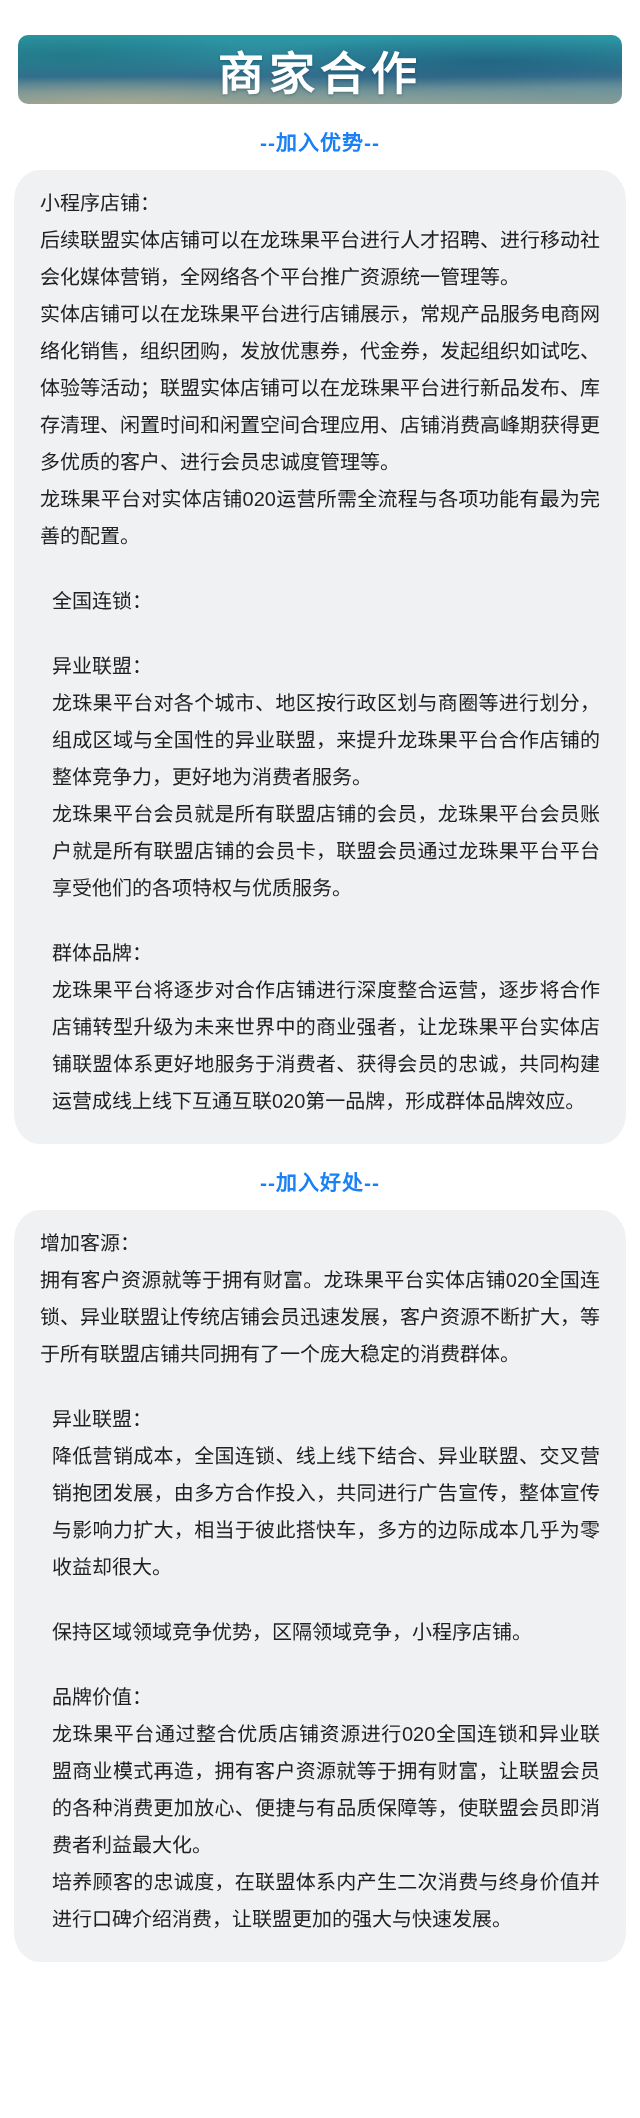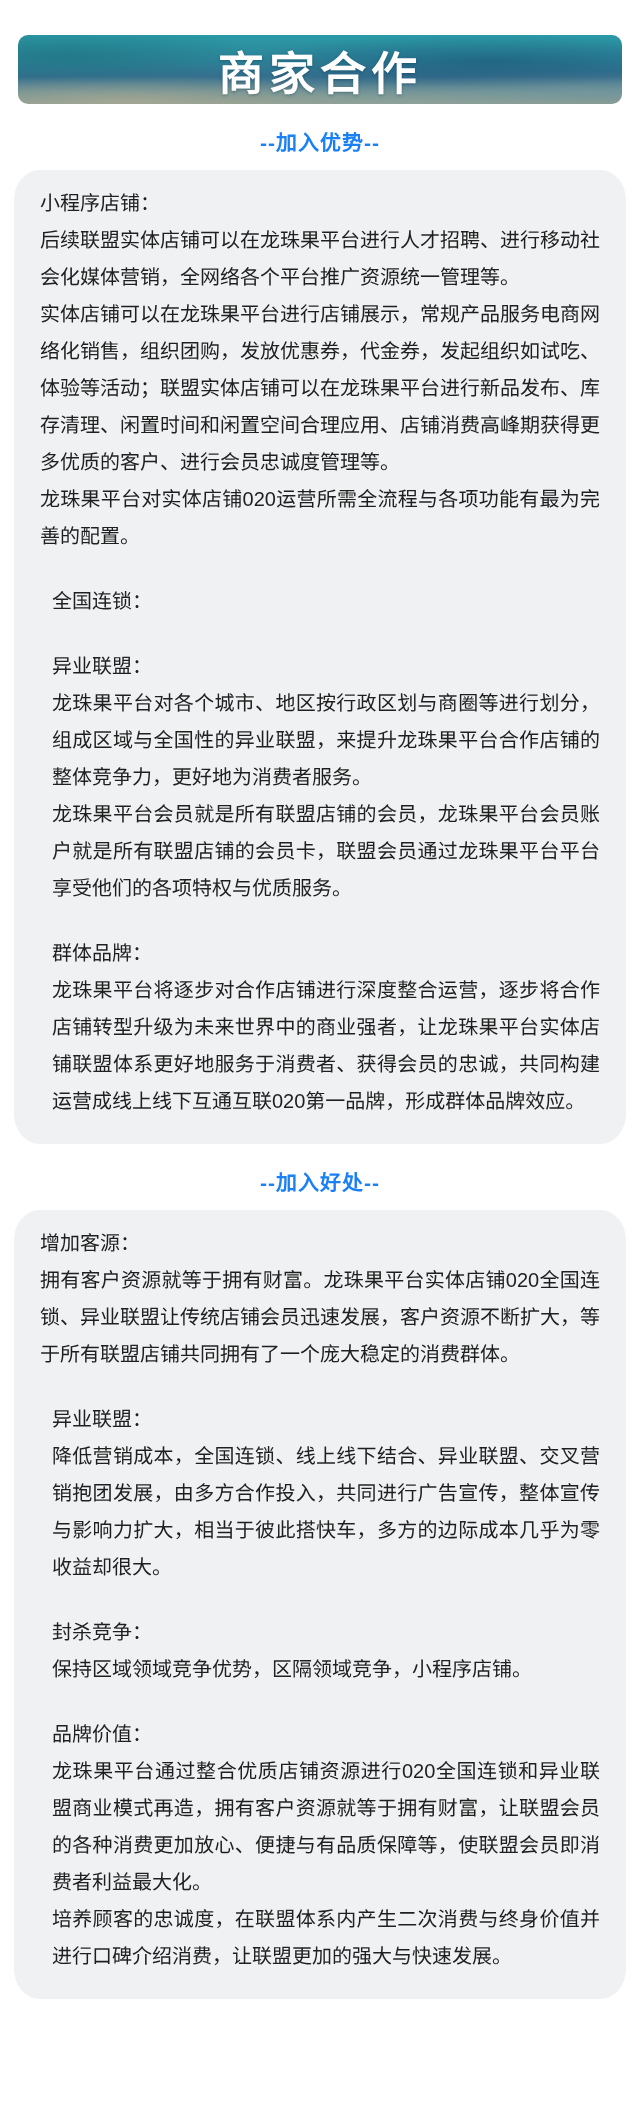--- a/index.html
+++ b/index.html
@@ -109,21 +109,20 @@
     <div class="card">
         <div class="block">
           <p class="para">增加客源：</p>
           <p class="para">拥有客户资源就等于拥有财富。龙珠果平台实体店铺020全国连锁、异业联盟让传统店铺会员迅速发展，客户资源不断扩大，等于所有联盟店铺共同拥有了一个庞大稳定的消费群体。</p>
         </div>
         <div class="block">
           <p class="para">异业联盟：</p>
           <p class="para">降低营销成本，全国连锁、线上线下结合、异业联盟、交叉营销抱团发展，由多方合作投入，共同进行广告宣传，整体宣传与影响力扩大，相当于彼此搭快车，多方的边际成本几乎为零收益却很大。</p>
         </div>
         <div class="block">
-          <p class="para">封杀竞争：</p>
           <p class="para">保持区域领域竞争优势，区隔领域竞争，小程序店铺。</p>
         </div>
         <div class="block">
           <p class="para">品牌价值：</p>
           <p class="para">龙珠果平台通过整合优质店铺资源进行020全国连锁和异业联盟商业模式再造，拥有客户资源就等于拥有财富，让联盟会员的各种消费更加放心、便捷与有品质保障等，使联盟会员即消费者利益最大化。</p>
           <p class="para">培养顾客的忠诚度，在联盟体系内产生二次消费与终身价值并进行口碑介绍消费，让联盟更加的强大与快速发展。</p>
         </div>
       </div>
   </section>
 

